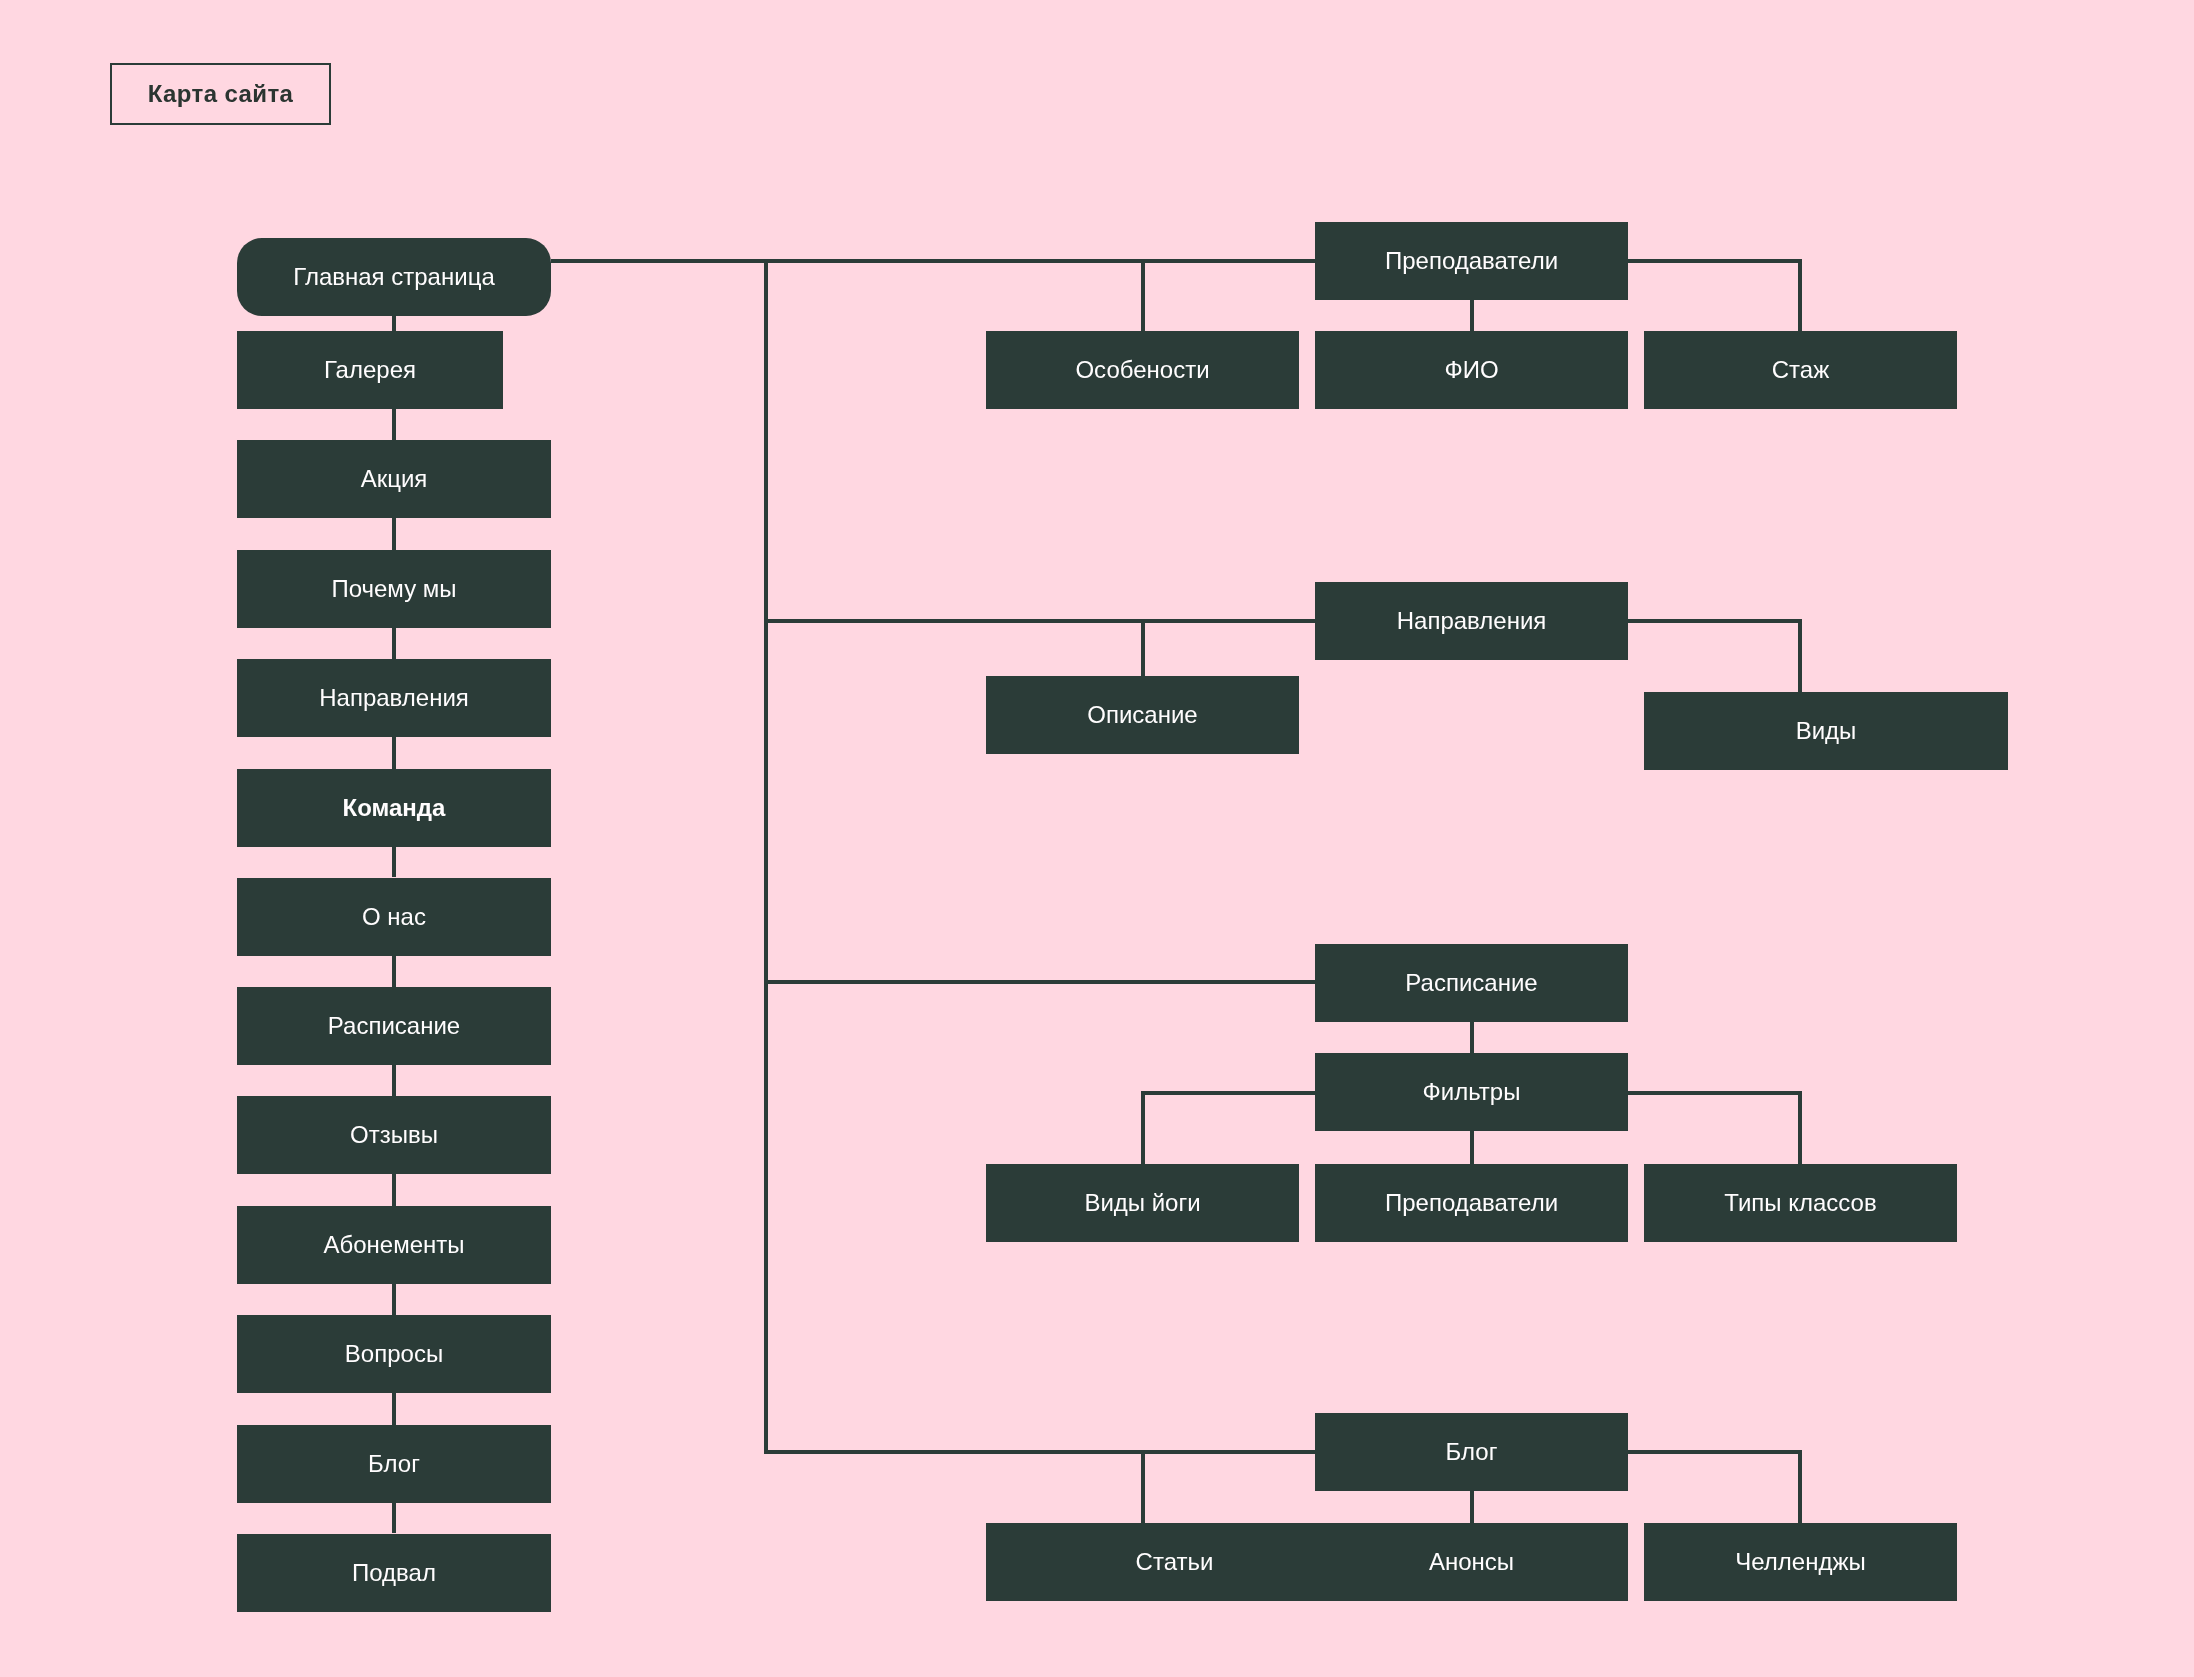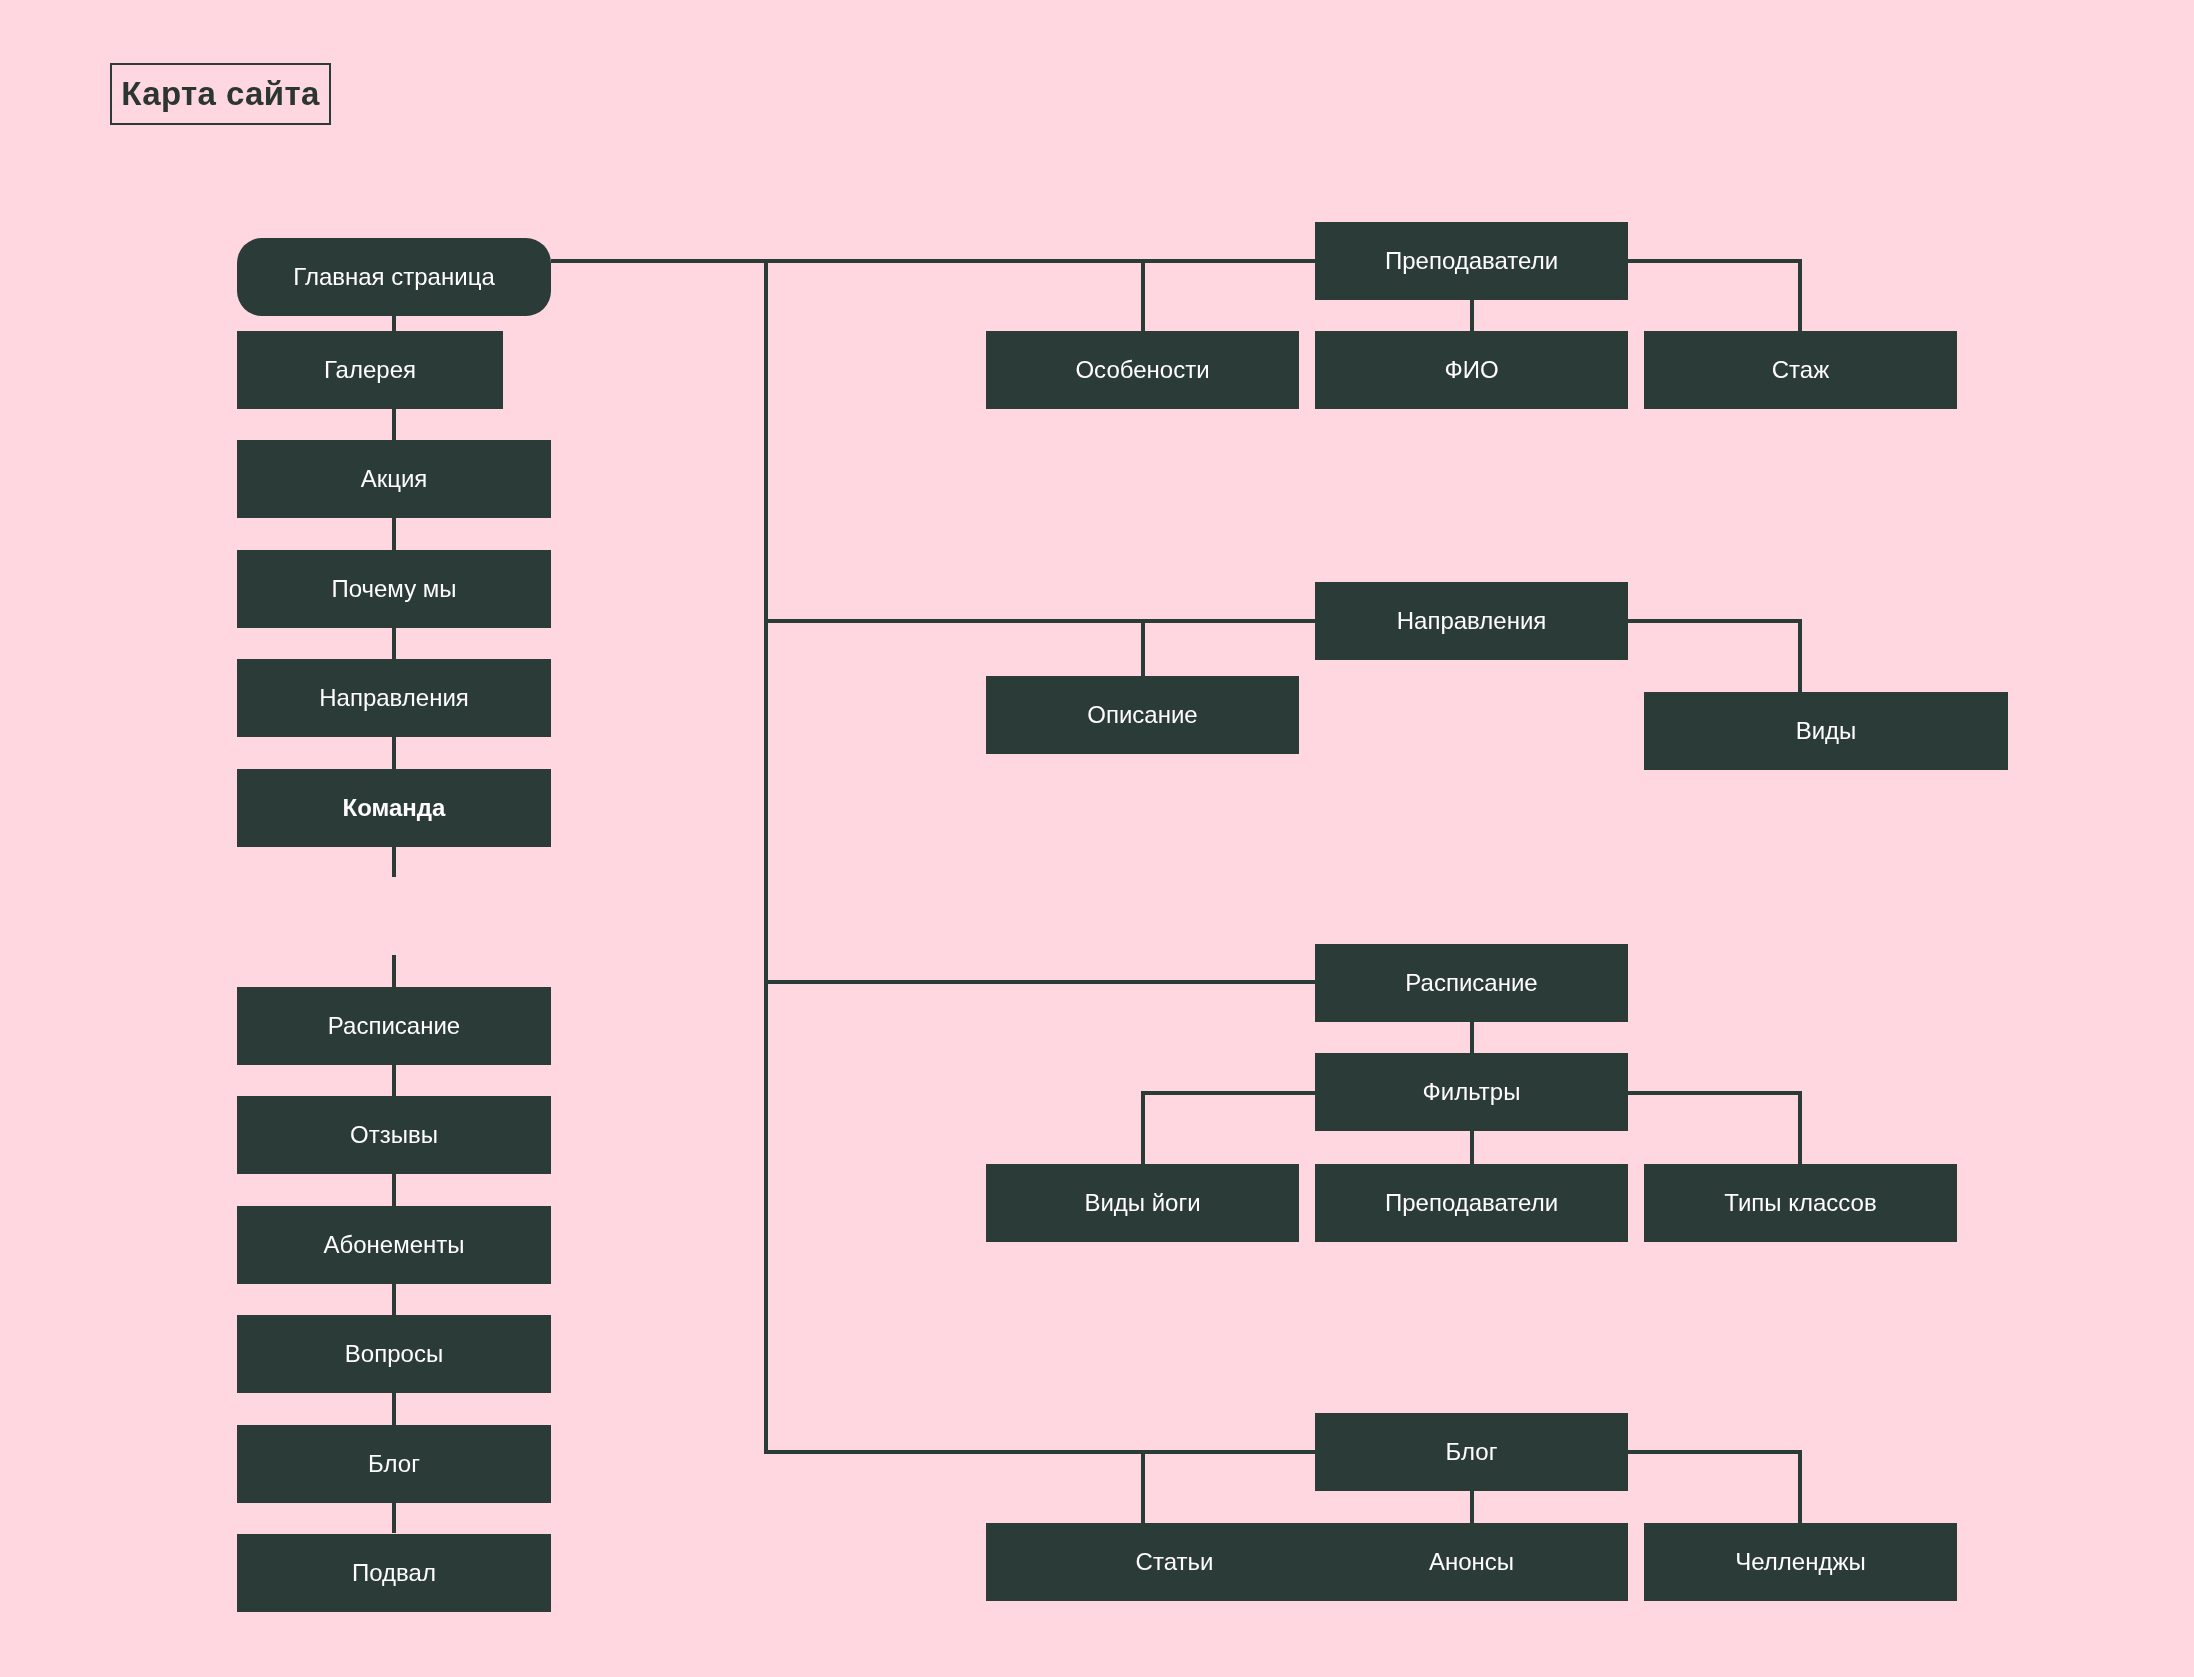--- a/index.html
+++ b/index.html
@@ -10,21 +10,21 @@
   #stage{
     position:relative;width:2194px;height:1677px;
     background:var(--bg,#FFD7E1);
   }
   .title-box{
     position:absolute;left:110px;top:63px;width:221px;height:62px;
     box-sizing:border-box;border:2.4px solid var(--line,#2B3C38);
     display:flex;align-items:center;justify-content:center;
   }
   .title-box span{
-    font-size:33px;font-weight:600;color:var(--title,#2B3531);
+    font-size:24px;font-weight:600;color:var(--title,#2B3531);
     letter-spacing:0.4px;
   }
   .node{
     position:absolute;height:78px;background:var(--box,#2B3C38);
     color:var(--boxText,#FFFDFE);
     display:flex;align-items:center;justify-content:center;
     font-size:24px;white-space:nowrap;
   }
   .line{position:absolute;background:var(--line,#2B3C38);}
 </style>
@@ -34,20 +34,21 @@
 <div id="stage" style="--bg: #FFD7E1; --box: #2B3C38; --line: #2B3C38; --boxText: #FFFDFE; --title: #2B3531;">
   <div class="title-box">
     <span>Карта сайта</span>
   </div>
 <div class="node" style="left: 237px; top: 238px; width: 314px; border-radius: 25px;">Главная страница</div>
     <div class="node" style="left: 237px; top: 331px; width: 266px;">Галерея</div>
     <div class="node" style="left: 237px; top: 440px; width: 314px;">Акция</div>
     <div class="node" style="left: 237px; top: 550px; width: 314px;">Почему мы</div>
     <div class="node" style="left: 237px; top: 659px; width: 314px;">Направления</div>
     <div class="node" style="left: 237px; top: 769px; width: 314px; font-weight: bold;">Команда</div>
+    <div class="node" style="left: 237px; top: 878px; width: 314px;">О нас</div>
     <div class="node" style="left: 237px; top: 987px; width: 314px;">Расписание</div>
     <div class="node" style="left: 237px; top: 1096px; width: 314px;">Отзывы</div>
     <div class="node" style="left: 237px; top: 1206px; width: 314px;">Абонементы</div>
     <div class="node" style="left: 237px; top: 1315px; width: 314px;">Вопросы</div>
     <div class="node" style="left: 237px; top: 1425px; width: 314px;">Блог</div>
     <div class="node" style="left: 237px; top: 1534px; width: 314px;">Подвал</div>
     <div class="line" style="left: 392px; top: 299px; width: 3.9px; height: 32px;"></div>
     <div class="line" style="left: 392px; top: 409px; width: 3.9px; height: 31px;"></div>
     <div class="line" style="left: 392px; top: 518px; width: 3.9px; height: 32px;"></div>
     <div class="line" style="left: 392px; top: 628px; width: 3.9px; height: 31px;"></div>

